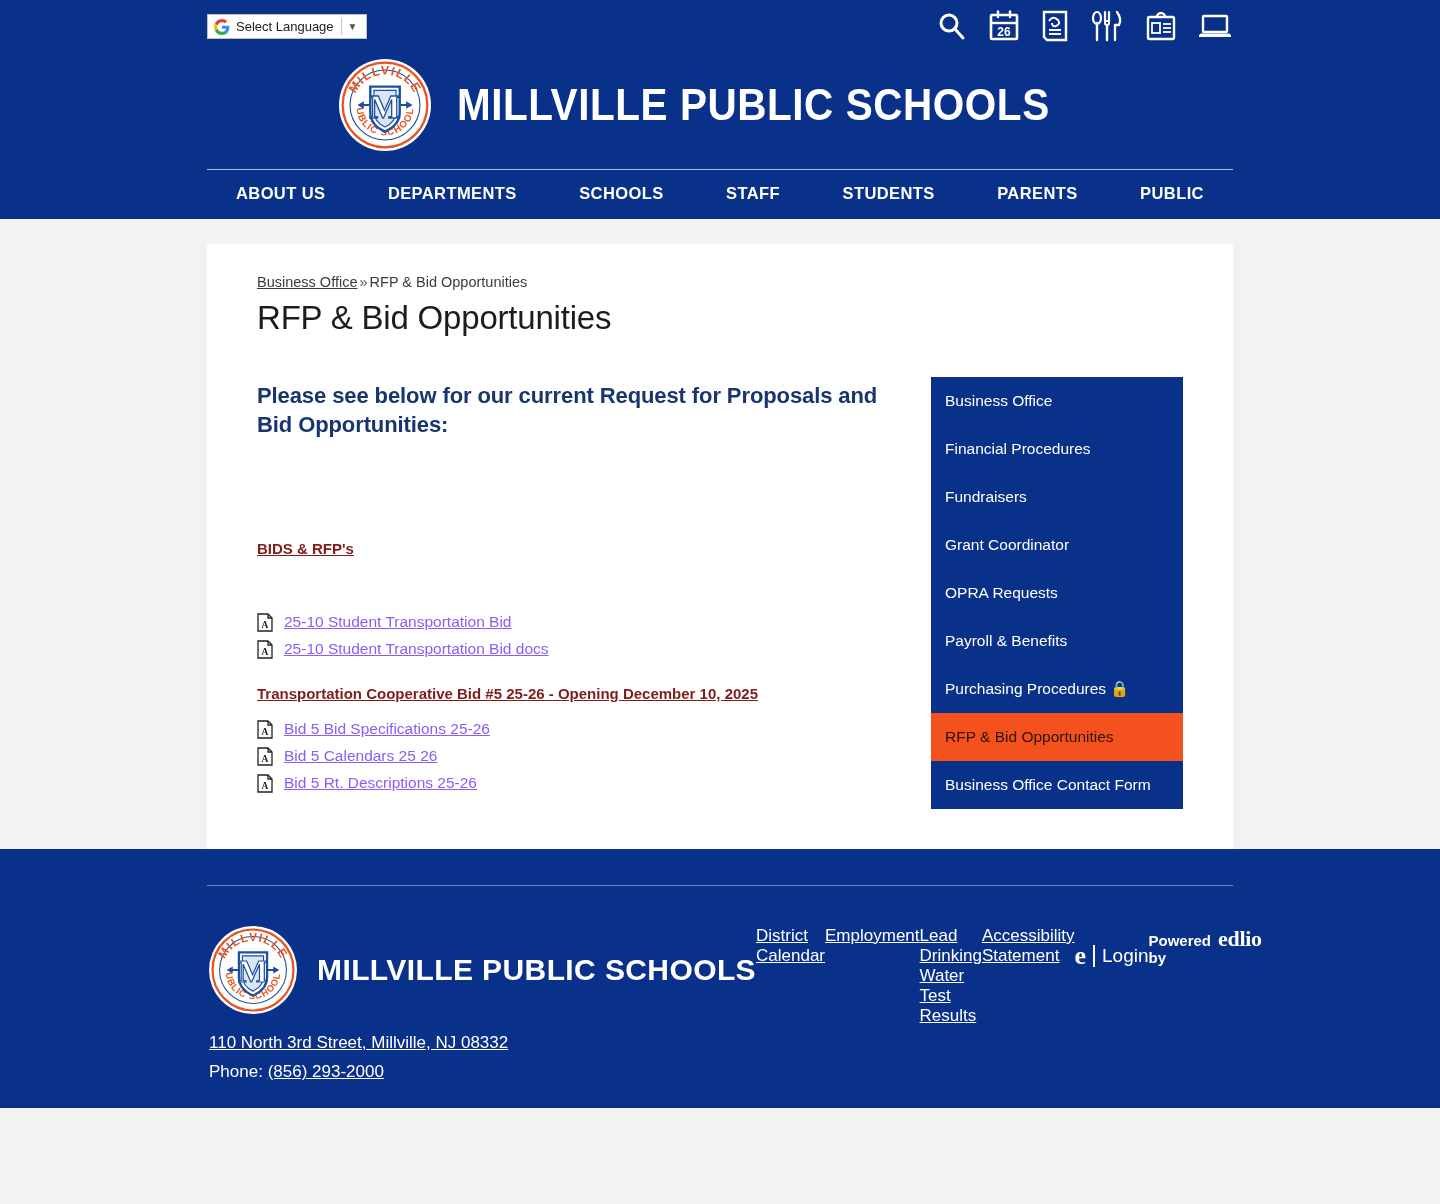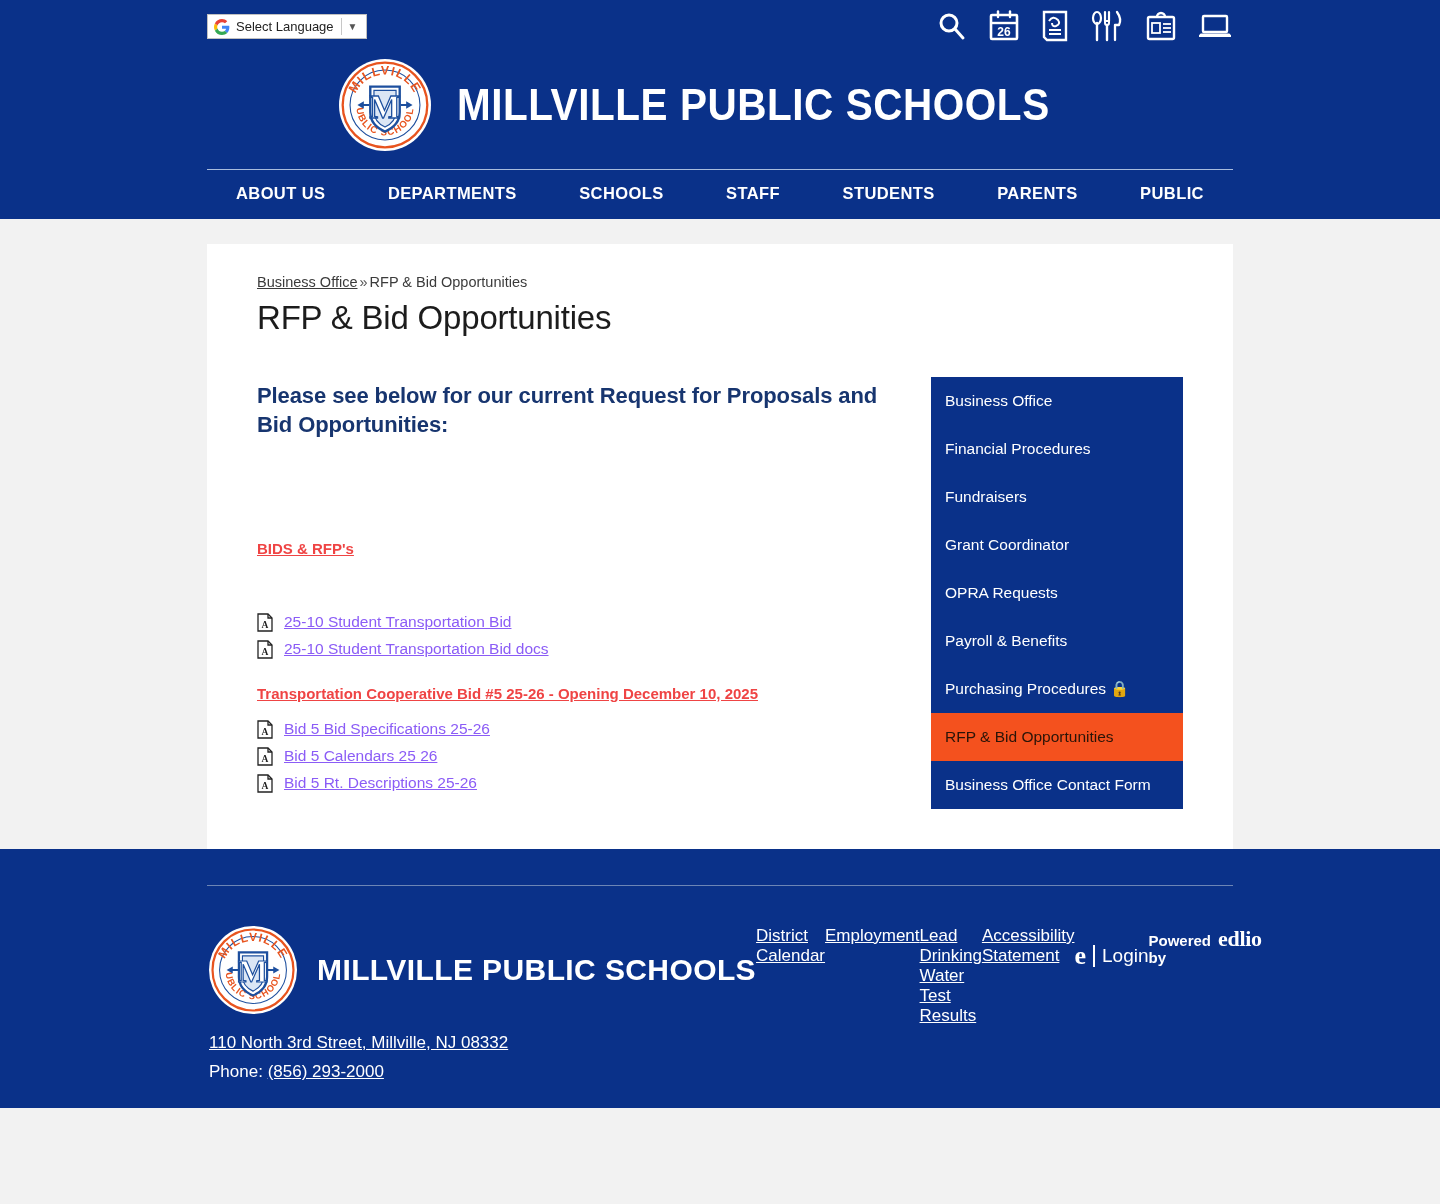--- a/index.html
+++ b/index.html
@@ -150,21 +150,21 @@
     font-size: 22px;
     font-weight: 700;
     line-height: 1.33;
     letter-spacing: -0.1px;
     margin-bottom: 100px;
     max-width: 630px;
   }
   .sec-head {
     font-size: 15px;
     font-weight: 700;
-    color: #ef4444;
+    color: #7f1d1d;
     text-decoration: underline;
     margin-bottom: 56px;
   }
   .sec-head.tight { margin-bottom: 18px; margin-top: 26px; }
 
   .file-list { list-style: none; }
   .file-item {
     display: flex;
     align-items: center;
     gap: 11px;

